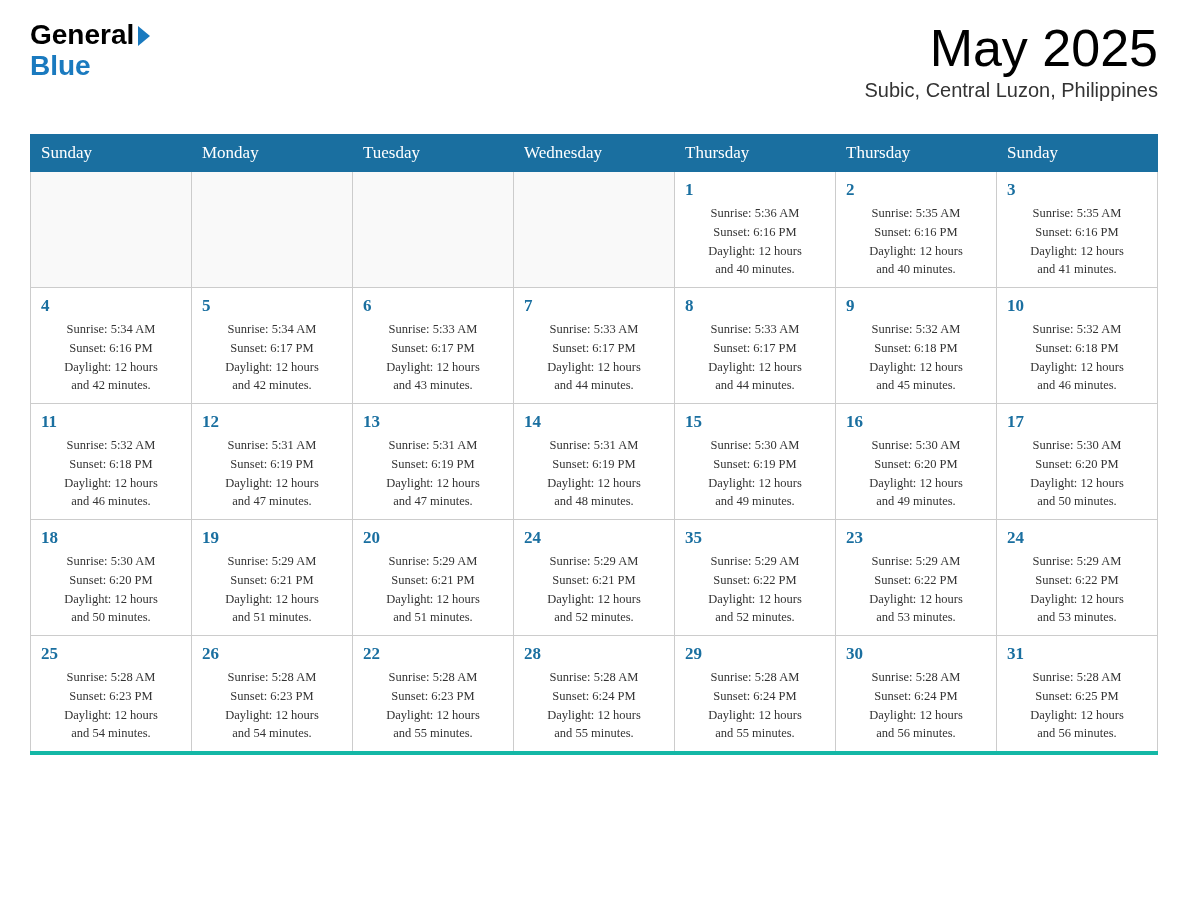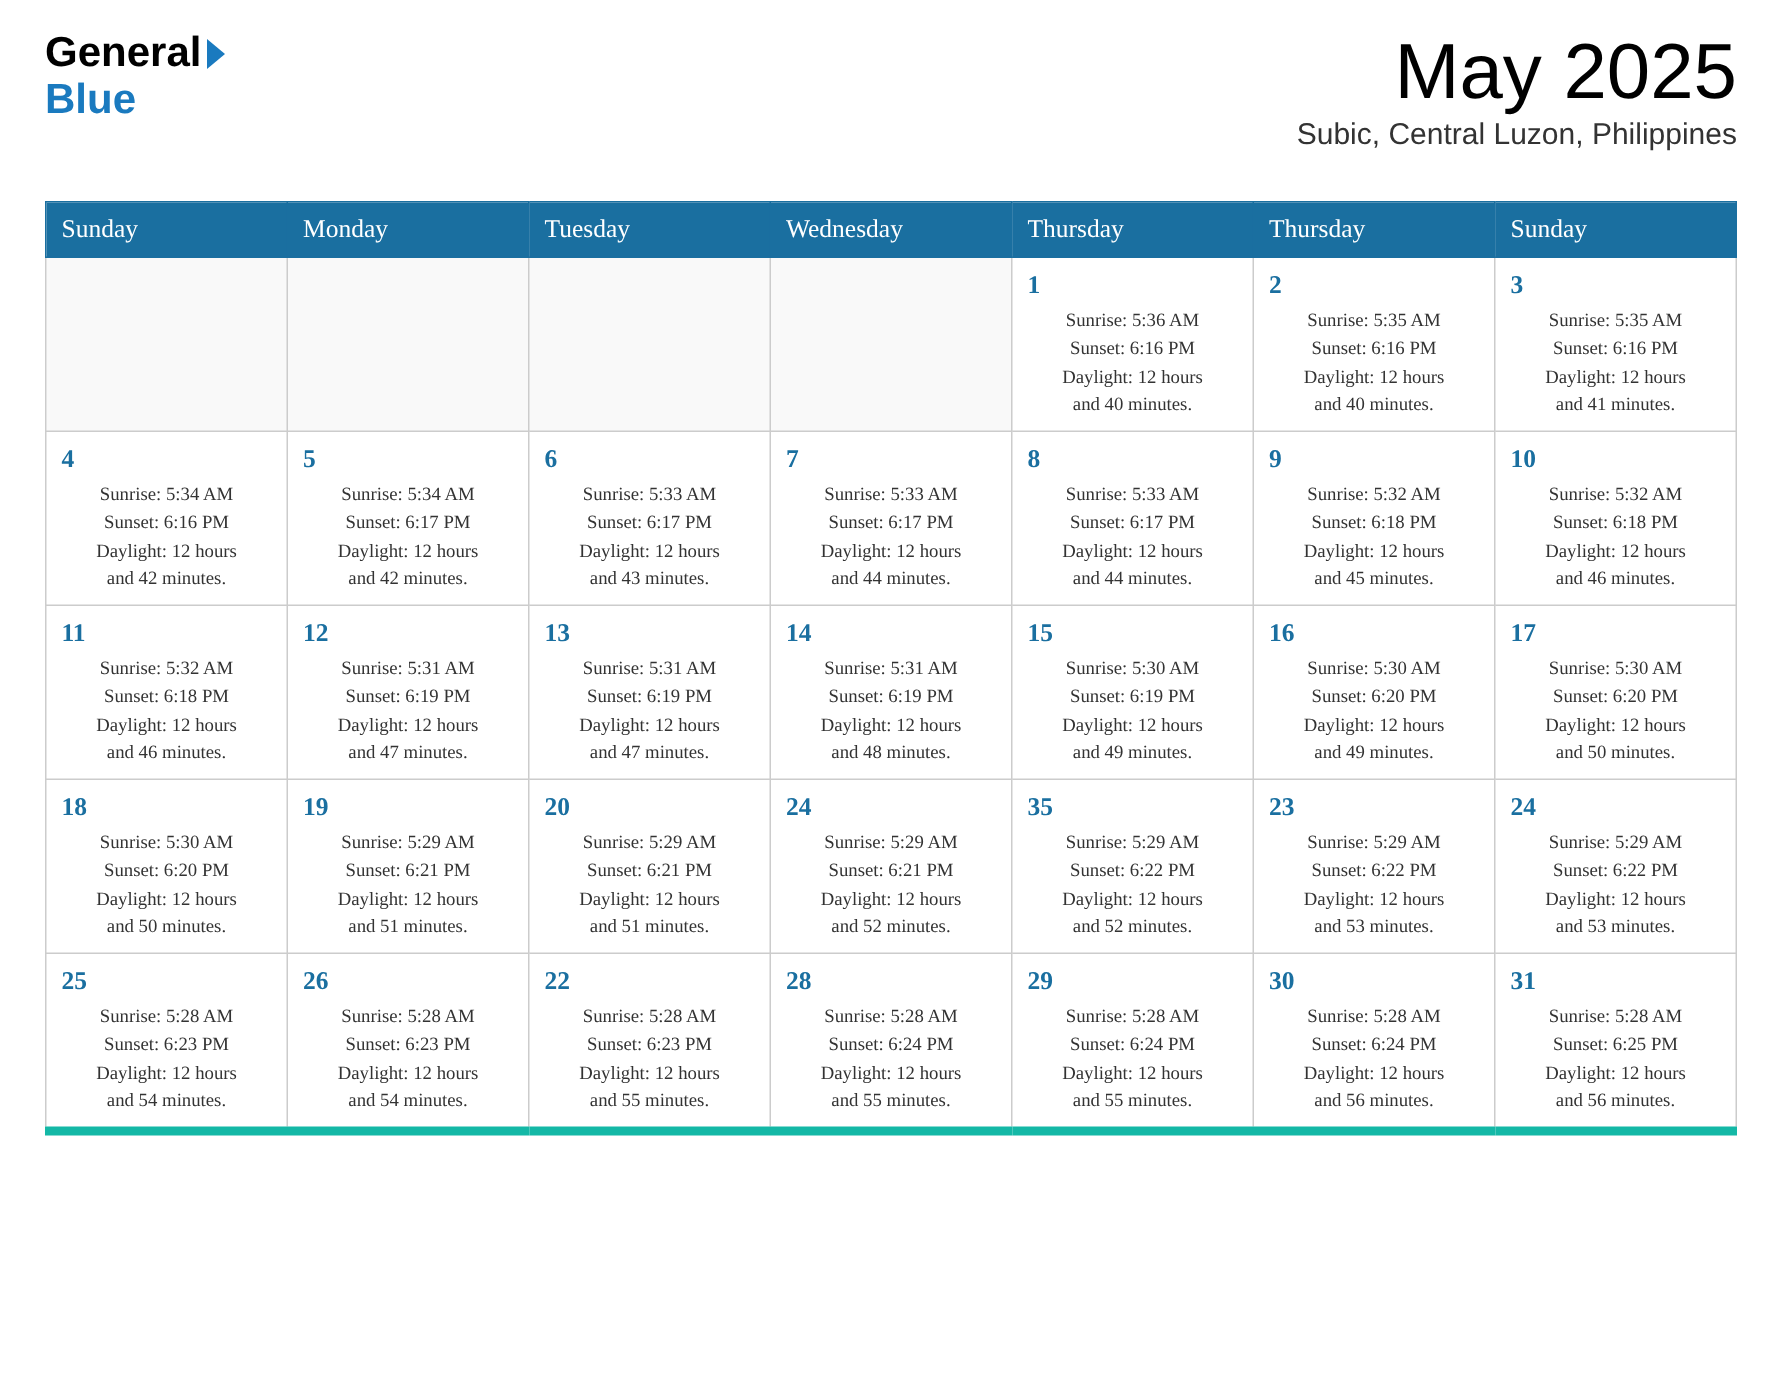--- a/index.html
+++ b/index.html
@@ -89,21 +89,21 @@
     .day-info {
       font-size: 12.5px;
       color: #333;
       line-height: 1.5;
       text-align: center;
     }
     tbody tr td.empty {
       background: #f9f9f9;
     }
     tbody tr:last-child td {
-      border-bottom: 6px solid #14b8a6;
+      border-bottom: 4px solid #14b8a6;
     }
   </style>
 </head>
 <body>
 
 <div class="header">
   <div class="logo">
     <div class="logo-general">
       <span>General</span>
       <div class="logo-arrow"></div>

